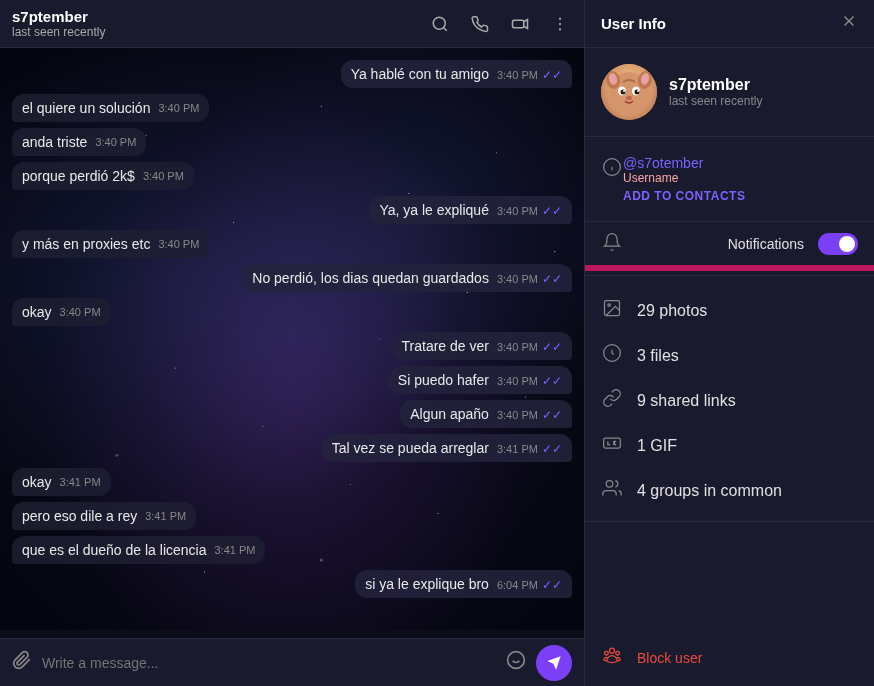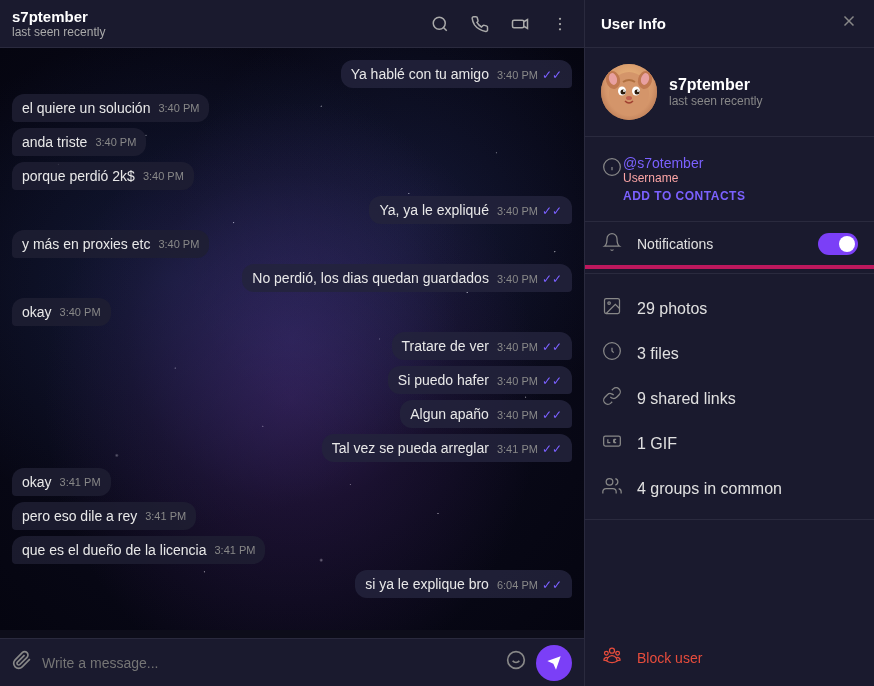--- a/index.html
+++ b/index.html
@@ -346,21 +346,22 @@
       font-weight: 600;
       cursor: pointer;
       letter-spacing: 0.5px;
       padding: 4px 0 0 0;
       display: block;
     }
 
     
     .notifications-section {
       padding: 8px 16px;
-      border-bottom: 4px solid #be185d;
+      border-bottom: 6px solid #be185d;
+      text-align: right;
     }
 
     .notif-row {
       display: flex;
       align-items: center;
       gap: 14px;
     }
 
     .notif-label {
       color: #e0e0e0;

